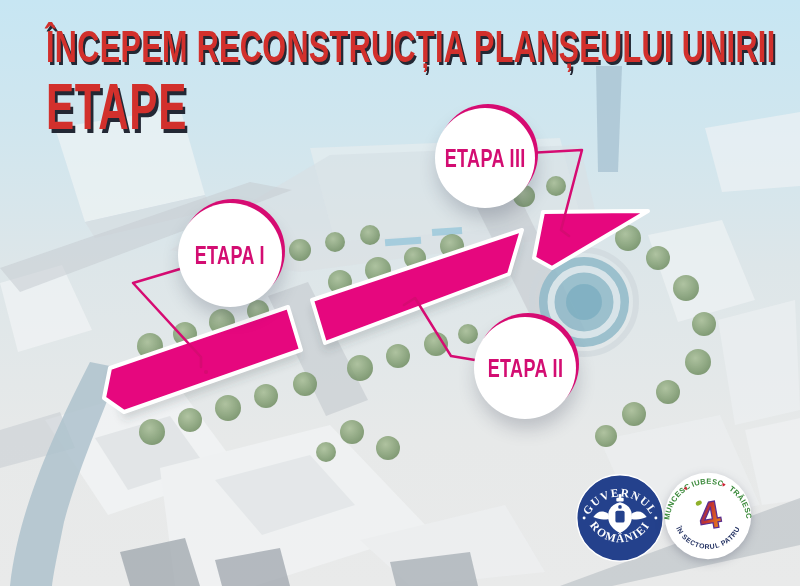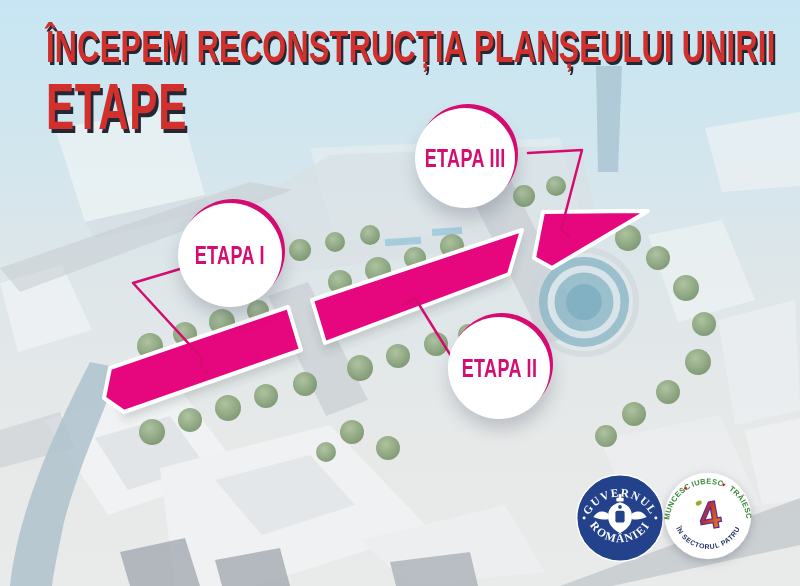--- a/index.html
+++ b/index.html
@@ -23,22 +23,22 @@
   .badge{
     position:absolute;background:#ffffff;border-radius:50%;z-index:5;
     display:flex;align-items:center;justify-content:center;
     box-shadow:3px -4px 0 #d60b72, 2px 10px 18px rgba(40,45,70,.22);
   }
   .badge span{
     display:inline-block;color:#d30d72;font-weight:700;font-size:25px;white-space:nowrap;
     letter-spacing:.5px;transform:scaleX(.72);
   }
   #badge-etapa-1{left:178px;top:203px;width:104px;height:104px;align-items:center;}
-  #badge-etapa-2{left:448px;top:317px;width:102px;height:102px;}
-  #badge-etapa-3{left:415px;top:108px;width:100px;height:100px;}
+  #badge-etapa-2{left:474px;top:317px;width:102px;height:102px;}
+  #badge-etapa-3{left:435px;top:108px;width:100px;height:100px;}
   .logo{position:absolute;z-index:6;}
   #logo-gov{left:574px;top:472px;width:92px;height:92px;}
   #logo-s4{left:662px;top:470px;width:92px;height:92px;filter:drop-shadow(0 3px 5px rgba(40,45,70,.25));}
 </style>
 </head>
 <body>
 
 <div class="canvas">
 
   <svg class="bg-svg" width="800" height="586" viewBox="0 0 800 586">

